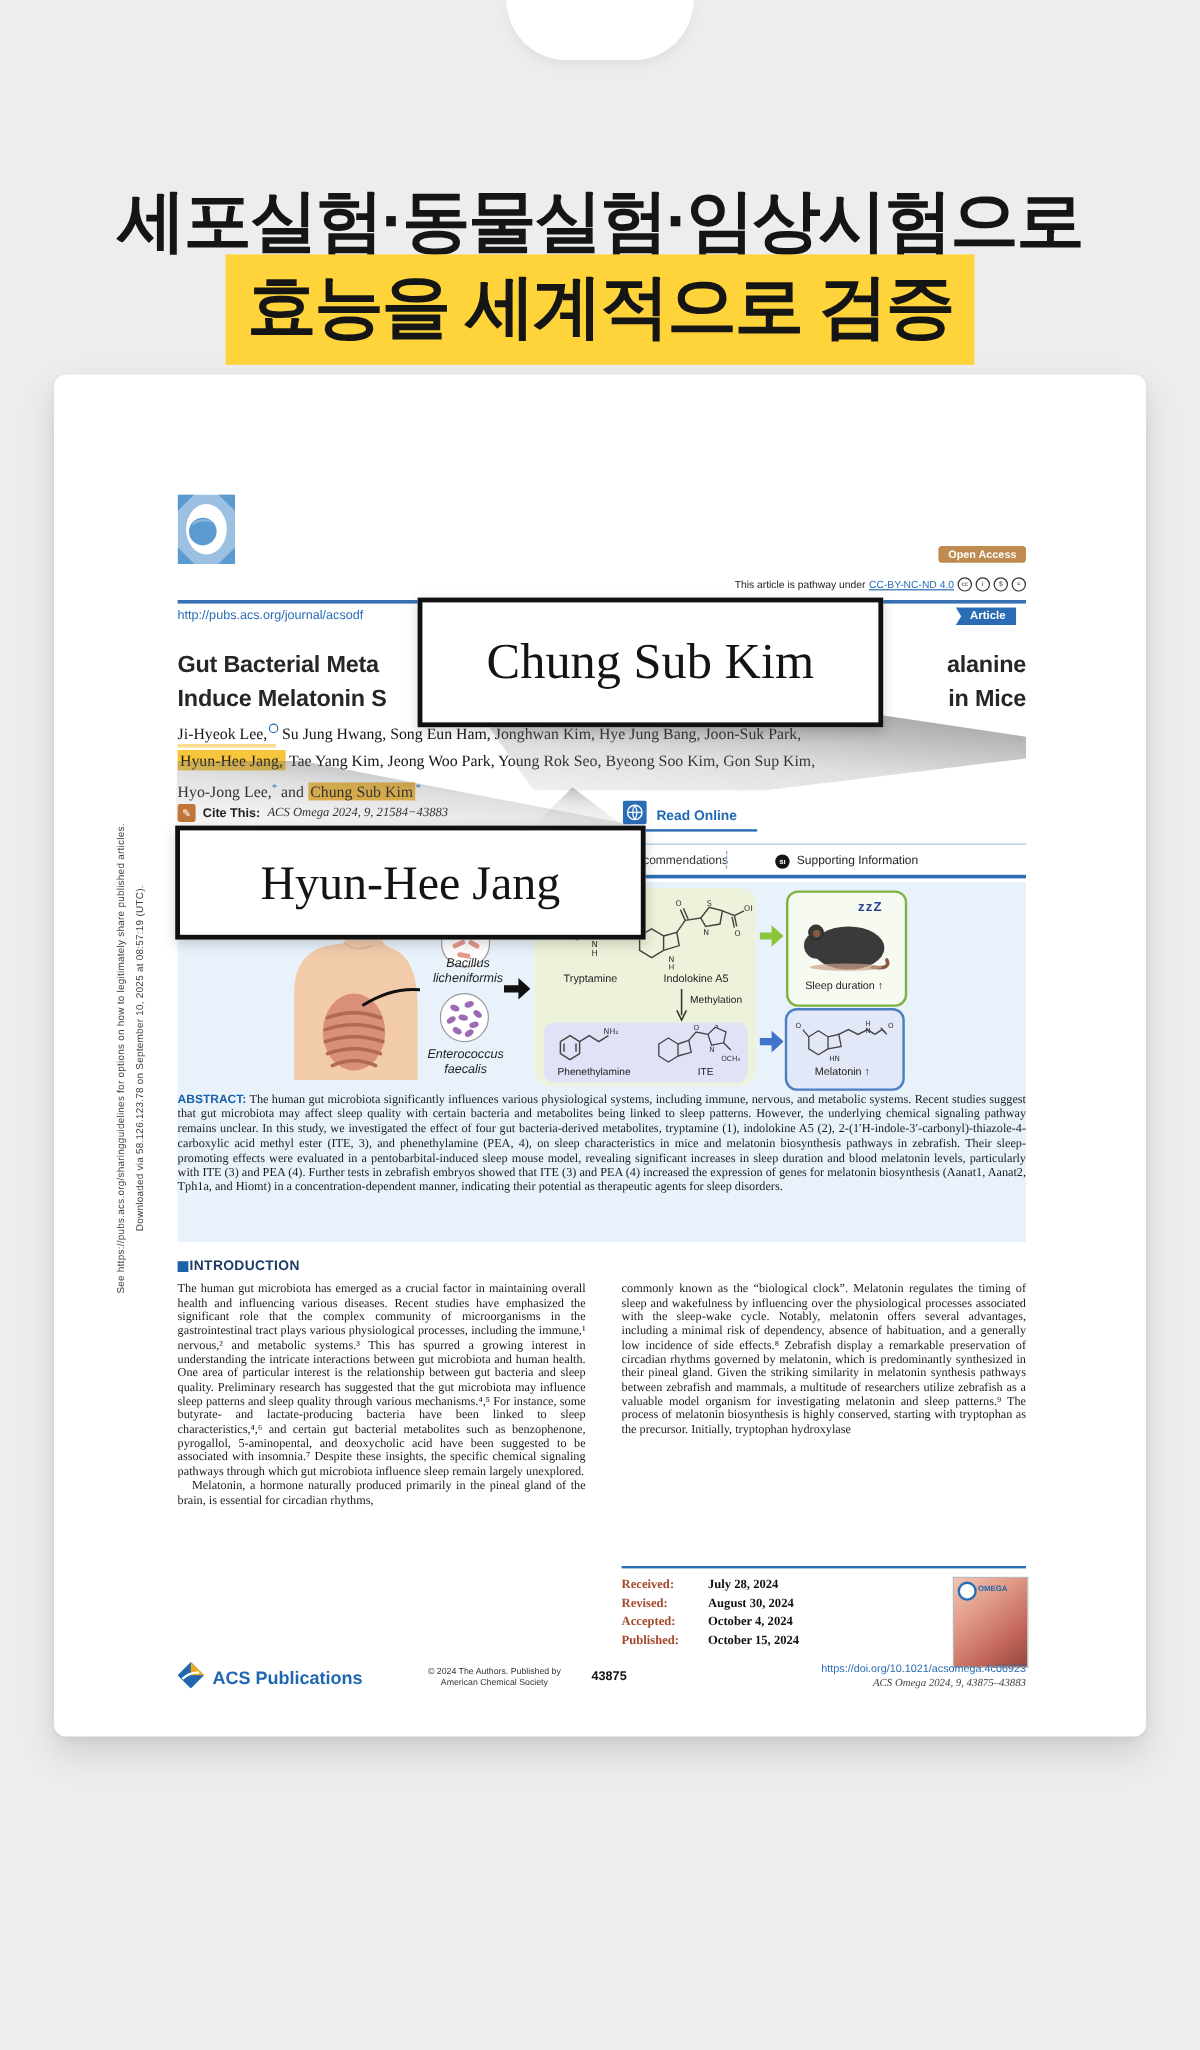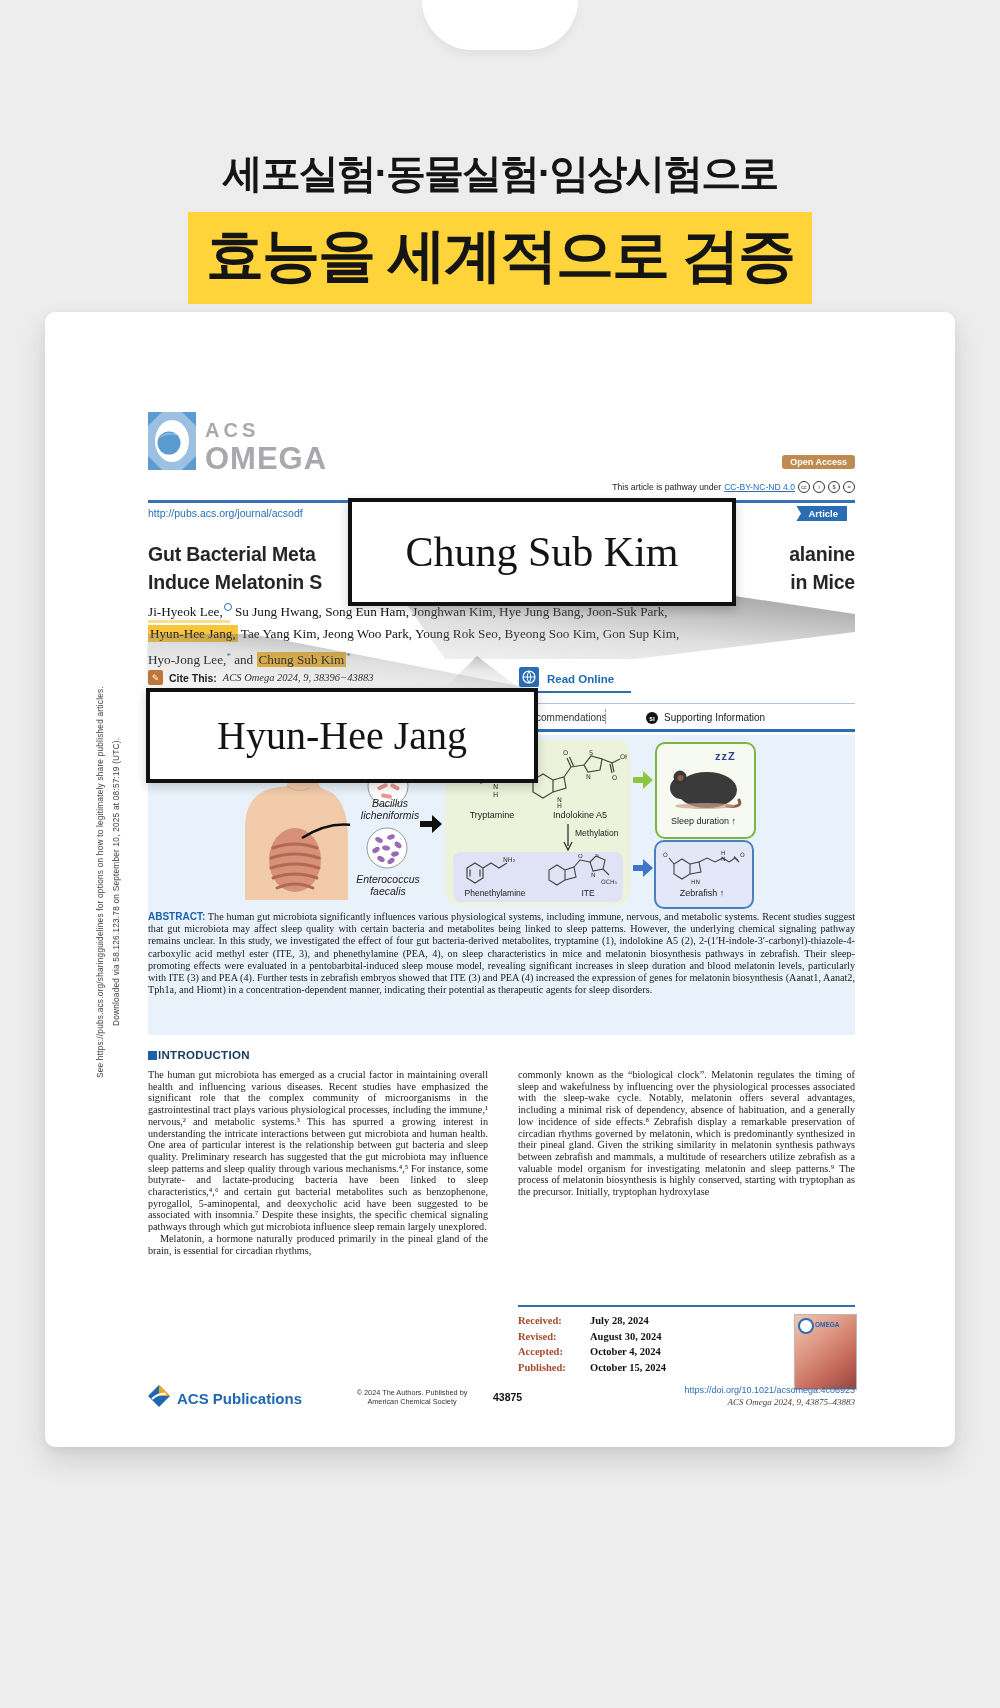--- a/index.html
+++ b/index.html
@@ -7,21 +7,21 @@
     width:1000px;height:1708px;position:relative;overflow:hidden;
     background:#ededed;
     font-family:"Liberation Sans",sans-serif;
   }
   .abs{position:absolute;}
 
   
   .notch{left:50%;transform:translateX(-50%);top:0;width:156px;height:50px;background:#fff;border-radius:0 0 78px 78px;box-shadow:0 5px 10px rgba(0,0,0,.05);}
 
   
-  .k-line1{top:146px;left:0;width:100%;text-align:center;font-size:40px;font-weight:900;color:#151515;letter-spacing:-2px;}
+  .k-line1{top:146px;left:0;width:100%;text-align:center;font-size:57px;font-weight:900;color:#151515;letter-spacing:-2px;}
   .k-line2-wrap{top:212px;left:0;width:100%;text-align:center;}
   .k-line2{display:inline-block;background:#ffd43b;padding:5px 18px 9px 18px;font-size:58px;font-weight:900;color:#151515;letter-spacing:-2px;}
 
   
   .card{left:45px;top:312px;width:910px;height:1135px;background:#ffffff;border-radius:10px;box-shadow:0 14px 30px rgba(0,0,0,.12),0 3px 8px rgba(0,0,0,.06);}
 
   
   .vnote{writing-mode:vertical-rl;transform:rotate(180deg);font-size:8.3px;color:#3c3c3c;white-space:nowrap;height:540px;text-align:center;letter-spacing:.2px;}
 
   
@@ -130,24 +130,20 @@
         <rect x="0" y="0" width="48" height="58" rx="3" fill="#9cc0e2"></rect>
         <path d="M0 0 L14 0 L0 14 Z" fill="#5b9bd0"></path>
         <path d="M48 0 L48 14 L34 0 Z" fill="#5b9bd0"></path>
         <path d="M0 58 L0 44 L14 58 Z" fill="#5b9bd0"></path>
         <path d="M48 58 L34 58 L48 44 Z" fill="#5b9bd0"></path>
         <ellipse cx="24" cy="29" rx="17" ry="21" fill="#ffffff"></ellipse>
         <circle cx="21" cy="31" r="11.5" fill="#5b9bd0"></circle>
         <path d="M12 26 Q20 20 31 24 Q26 20 19 21 Q13 22 12 26 Z" fill="#8fb8dd"></path>
       </svg>
     </span>
-    <span class="logo-text">
-      <div class="logo-acs">ACS</div>
-      <div class="logo-omega">OMEGA</div>
-    </span>
   </div>
 
   <div class="abs open-access">Open Access</div>
 
   <div class="abs license-row">
     <span>This article is pathway under</span>
     <a class="license-link">CC-BY-NC-ND 4.0</a>
     <span class="cc-circle">cc</span>
     <span class="cc-circle">i</span>
     <span class="cc-circle">$</span>
@@ -175,21 +171,21 @@
   <div class="abs lee-underline"></div>
 
   <div class="abs beam" style="left:103px;top:283px;width:707px;height:64px;clip-path:polygon(252px 0,580px 0,707px 19px,707px 37px,487px 64px,297px 64px);"></div>
   <div class="abs beam" style="left:101px;top:322px;width:384px;height:54px;clip-path:polygon(2px 0,105px 0,384px 54px,0 54px);"></div>
   <div class="abs beam" style="left:400px;top:344px;width:74px;height:32px;clip-path:polygon(32px 0,74px 32px,0 32px);opacity:.7;"></div>
   <div class="abs beam" style="left:101px;top:463px;width:470px;height:42px;clip-path:polygon(0 0,384px 0,470px 20px,40px 42px);opacity:.6;"></div>
 
   <div class="abs cite-row">
     <span class="cite-icon">✎</span>
     <span class="cite-label">Cite This:</span>
-    <span class="cite-ref">ACS Omega 2024, 9, 38396−43883</span>
+    <span class="cite-ref">ACS Omega 2024, 9, 21584−43883</span>
   </div>
   <div class="abs read-online">
     <span>
       <svg width="20" height="20" viewBox="0 0 20 20">
         <rect width="20" height="20" rx="2" fill="#2a6db5"></rect>
         <circle cx="10" cy="10" r="6" fill="none" stroke="#fff" stroke-width="1.2"></circle>
         <path d="M4 10 H16 M10 4 Q6.5 10 10 16 M10 4 Q13.5 10 10 16" fill="none" stroke="#fff" stroke-width="1"></path>
       </svg>
     </span>
     <span class="read-online-label">Read Online</span>
@@ -368,21 +364,21 @@
             <path d="M38 13 L46 9 L54 13 L62 9 L68 13"></path>
             <path d="M68 13 L74 9 L78 13 M73 7.5 L77 11.5"></path>
           </g>
           <text x="2" y="8" font-size="6" fill="#333">O</text>
           <text x="30" y="35" font-size="6" fill="#333">HN</text>
           <text x="60" y="6" font-size="6" fill="#333">H</text>
           <text x="60" y="12" font-size="6" fill="#333">N</text>
           <text x="79" y="8" font-size="6" fill="#333">O</text>
         </svg>
       </div>
-      <div class="abs ga-label" style="left:0;top:46px;width:92px;">Zebrafish ↑</div>
+      <div class="abs ga-label" style="left:0;top:46px;width:92px;">Melatonin ↑</div>
     </div>
 
     <div class="abs abstract-text">
       <span class="abstract-label">ABSTRACT:</span>
       <span>The human gut microbiota significantly influences various physiological systems, including immune, nervous, and metabolic systems. Recent studies suggest that gut microbiota may affect sleep quality with certain bacteria and metabolites being linked to sleep patterns. However, the underlying chemical signaling pathway remains unclear. In this study, we investigated the effect of four gut bacteria-derived metabolites, tryptamine (1), indolokine A5 (2), 2-(1′H-indole-3′-carbonyl)-thiazole-4-carboxylic acid methyl ester (ITE, 3), and phenethylamine (PEA, 4), on sleep characteristics in mice and melatonin biosynthesis pathways in zebrafish. Their sleep-promoting effects were evaluated in a pentobarbital-induced sleep mouse model, revealing significant increases in sleep duration and blood melatonin levels, particularly with ITE (3) and PEA (4). Further tests in zebrafish embryos showed that ITE (3) and PEA (4) increased the expression of genes for melatonin biosynthesis (Aanat1, Aanat2, Tph1a, and Hiomt) in a concentration-dependent manner, indicating their potential as therapeutic agents for sleep disorders.</span>
     </div>
   </div>
 
   <div class="abs callout" style="left:303px;top:186px;width:380px;height:100px;font-size:42px;">Chung Sub Kim</div>
   <div class="abs callout" style="left:101px;top:376px;width:384px;height:87px;font-size:40px;">Hyun-Hee Jang</div>

